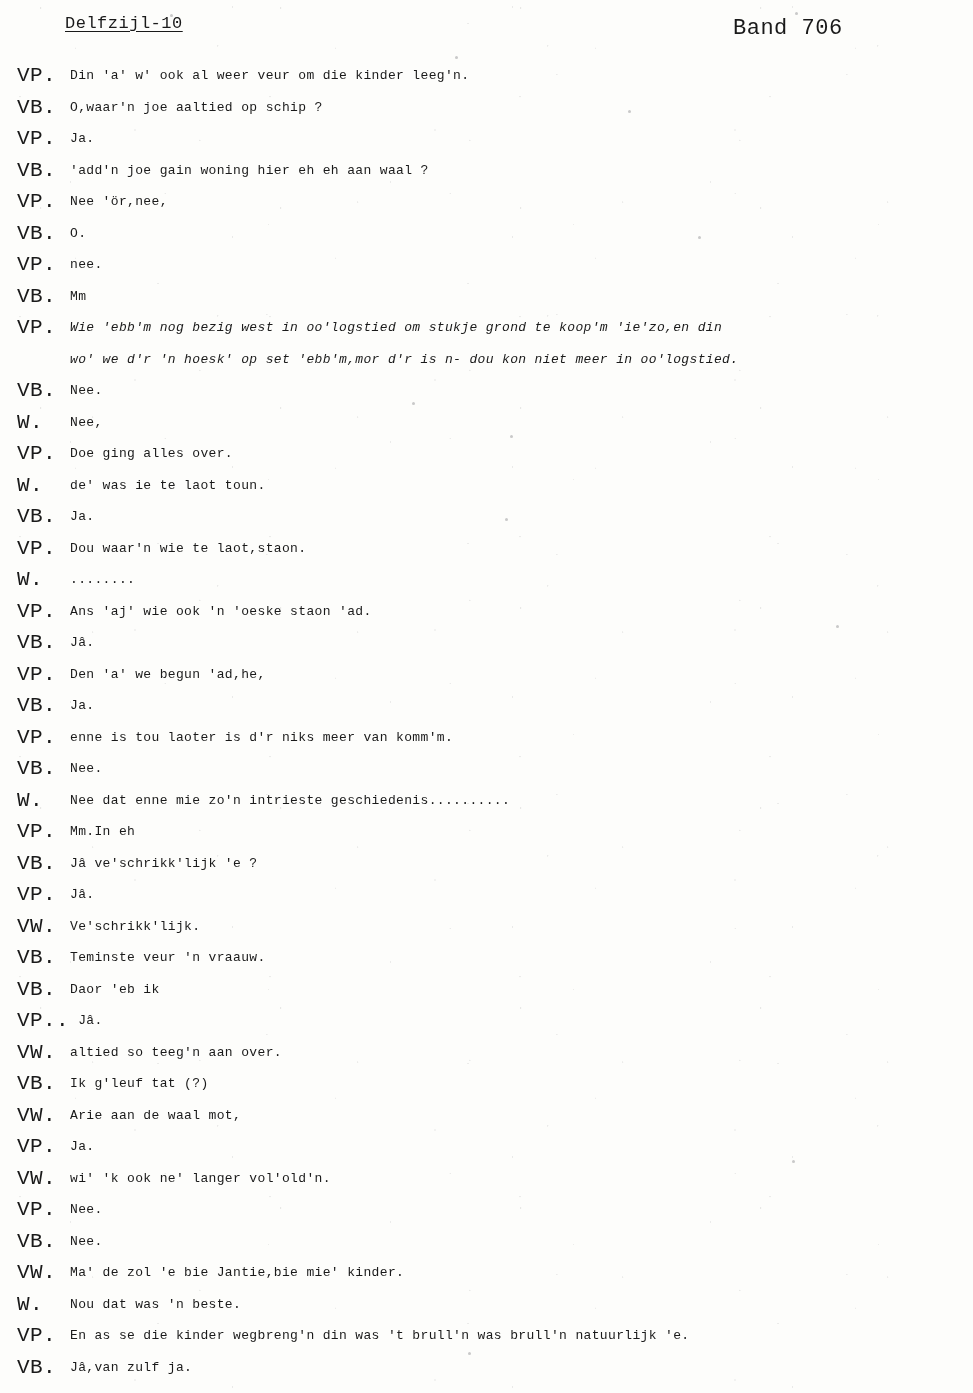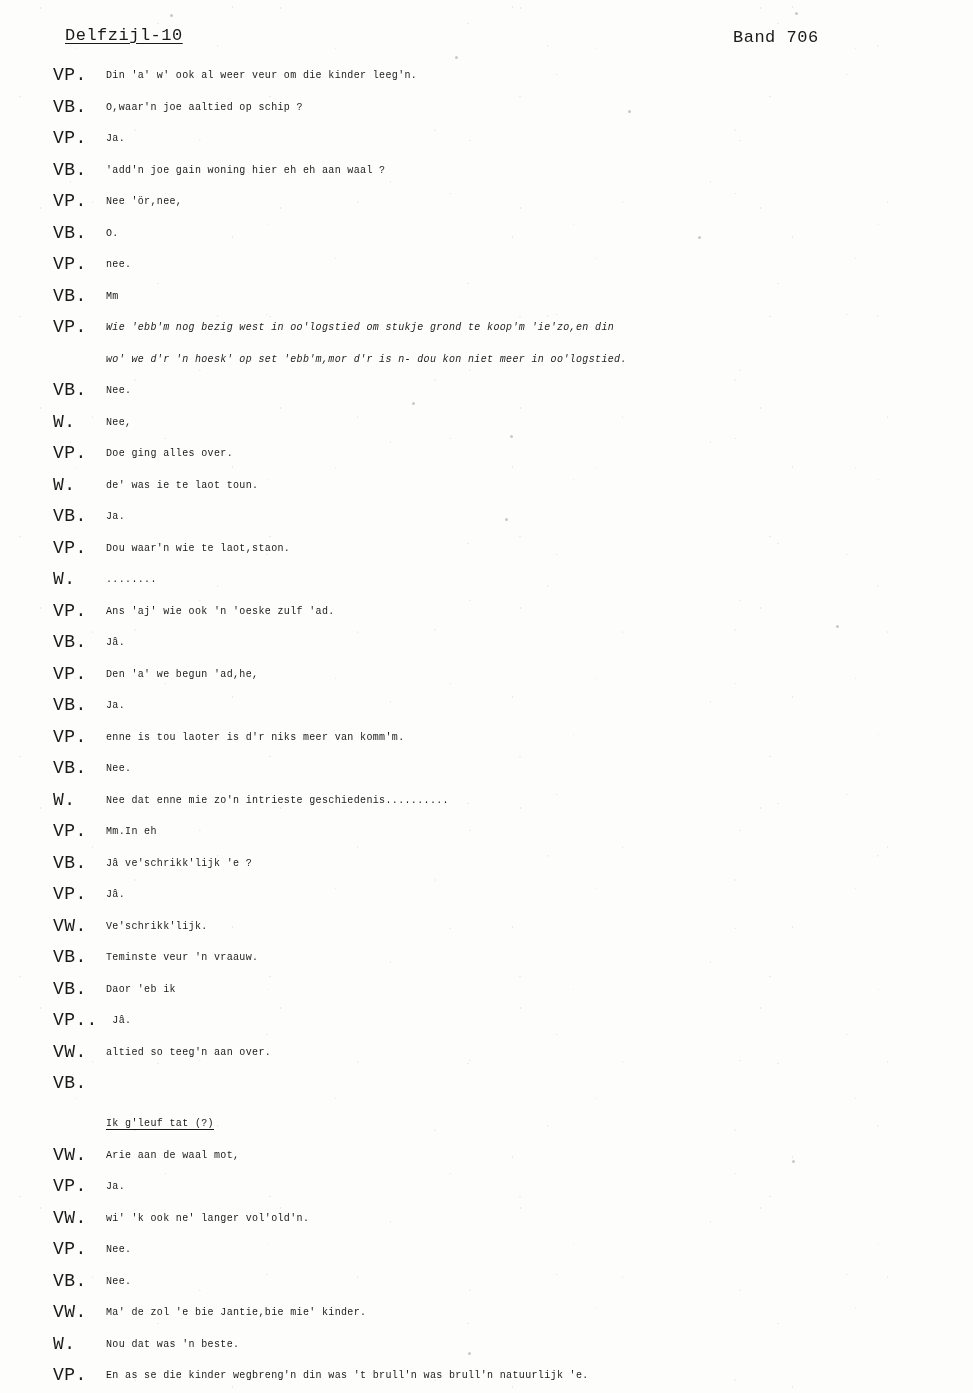--- a/index.html
+++ b/index.html
@@ -37,79 +37,76 @@
       radial-gradient(circle at 22% 70%, #c4c4c4 0.6px, transparent 0.9px),
       radial-gradient(circle at 58% 79%, #c1c1c1 0.6px, transparent 0.9px),
       radial-gradient(circle at 88% 88%, #c6c6c6 0.6px, transparent 0.9px),
       radial-gradient(circle at 35% 94%, #c3c3c3 0.6px, transparent 0.9px);
     background-size: 240px 200px, 310px 260px, 280px 230px, 260px 210px,
                      330px 270px, 290px 240px, 250px 220px, 300px 250px,
                      270px 230px, 320px 260px, 285px 245px, 305px 255px, 265px 215px;
   }
   .header {
     position: absolute;
-    top: 26px;
+    top: 14px;
     left: 0;
     width: 973px;
     height: 34px;
   }
   .doc-id {
     position: absolute;
     left: 65px;
     top: 0;
     font-size: 17px;
     letter-spacing: 0.5px;
     text-decoration: underline;
     text-underline-offset: 3px;
   }
   .band-label {
     position: absolute;
     left: 733px;
     top: 2px;
-    font-size: 17px;
+    font-size: 22px;
     letter-spacing: 0.5px;
   }
   .transcript {
     position: absolute;
     top: 60px;
     left: 0;
     width: 973px;
   }
   .line {
     display: flex;
     align-items: flex-start;
     min-height: 31.5px;
   }
   .speaker {
     flex: 0 0 auto;
     width: 51px;
     padding-left: 17px;
     box-sizing: border-box;
-    font-size: 18px;
+    font-size: 21px;
     letter-spacing: 0.4px;
     white-space: pre;
     line-height: 31.5px;
-    margin-left: 36px;
   }
   .utterance {
     flex: 1 1 auto;
     padding-left: 19px;
-    font-size: 10px;
+    font-size: 13px;
     letter-spacing: 0.35px;
     line-height: 31.5px;
     white-space: pre-wrap;
   }
   .line.wrap .utterance {
     line-height: 31.5px;
     font-style: italic;
   }
   .utterance.strike-under {
-    text-decoration: underline;
     text-underline-offset: 3px;
-    margin-top: 40px;
   }
   
   .mark {
     position: absolute;
     background: #c9c9c9;
     border-radius: 50%;
     pointer-events: none;
   }
 </style>
 </head>
@@ -184,21 +181,21 @@
       <div class="line">
         <div class="speaker">VP.</div>
         <div class="utterance">Dou waar'n wie te laot,staon.</div>
       </div>
       <div class="line">
         <div class="speaker">W.</div>
         <div class="utterance">........</div>
       </div>
       <div class="line">
         <div class="speaker">VP.</div>
-        <div class="utterance">Ans 'aj' wie ook 'n 'oeske zulf 'ad.</div>
+        <div class="utterance">Ans 'aj' wie ook 'n 'oeske staon 'ad.</div>
       </div>
       <div class="line">
         <div class="speaker">VB.</div>
         <div class="utterance">Jâ.</div>
       </div>
       <div class="line">
         <div class="speaker">VP.</div>
         <div class="utterance">Den 'a' we begun 'ad,he,</div>
       </div>
       <div class="line">

